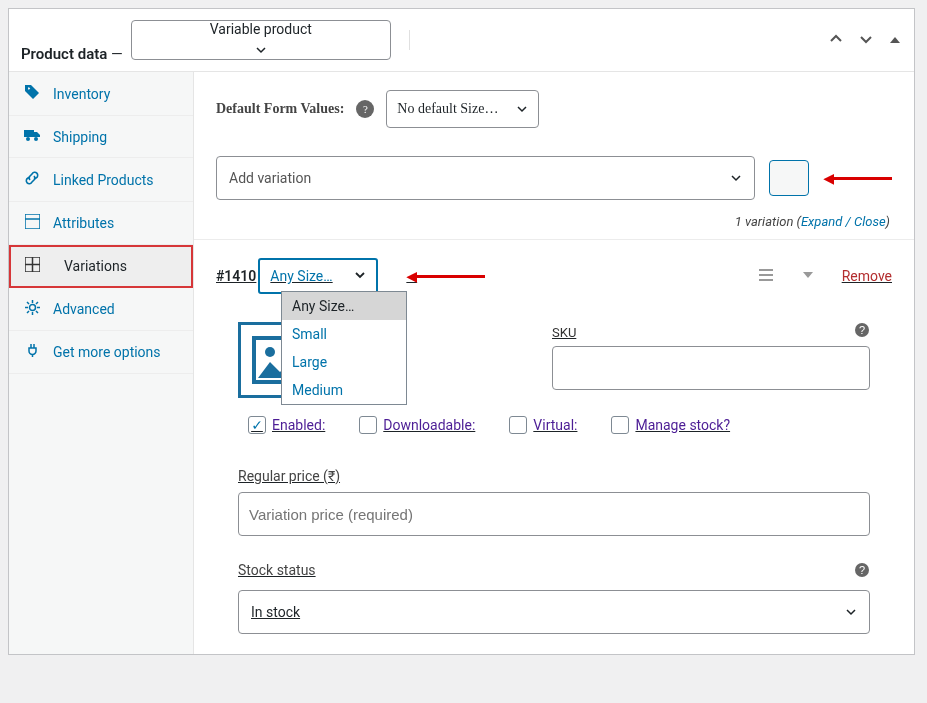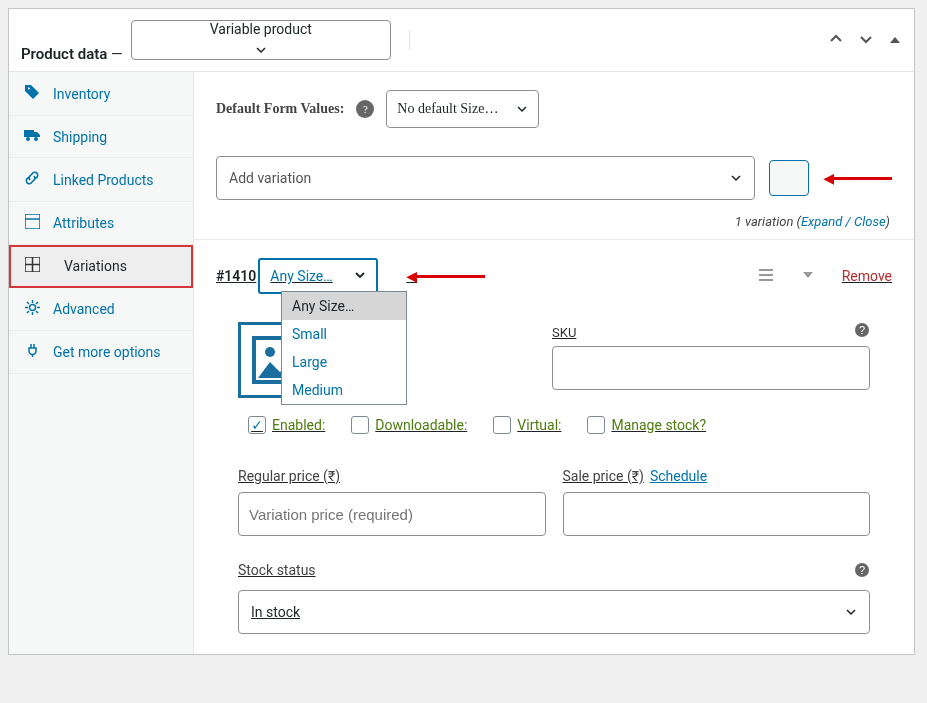--- a/index.html
+++ b/index.html
@@ -50,21 +50,21 @@
   .size-dd .opt.sel { background:#d6d6d6; color:#1d2327; }
   
   .var-body { display:flex; gap:40px; padding:28px 22px 0; align-items:flex-start; }
   .img-ph { width:76px; height:76px; border:3px solid #1a6e9e; display:flex; align-items:center; justify-content:center; }
   .img-ph svg { fill:#1a6e9e; }
   .sku-col { margin-left:auto; width:318px; }
   .field-label { font-size:13px; color:#333; padding-bottom:4px; display:flex; justify-content:space-between; align-items:center; }
   .field-help { color:#666; font-size:16px; }
   .text-input { width:100%; height:44px; border:1px solid #8c8f94; border-radius:4px; padding:0 10px; font-size:15px; }
   
-  .check-row { display:flex; gap:26px; padding:18px 30px 8px 32px; align-items:center; color:#4d7c0f; }
+  .check-row { display:flex; gap:34px; padding:18px 30px 8px 32px; align-items:center; color:#4c1d95; }
   .chk { width:18px; height:18px; border:1px solid #7e8993; border-radius:3px; display:inline-flex; align-items:center; justify-content:center; margin-right:6px; color:#0073aa; font-size:14px; }
   .chk.checked::before { content:"✓"; }
   .chk-label { display:inline-flex; align-items:center; }
   
   .two-col { display:flex; gap:17px; padding:26px 22px 0; }
   .col { flex:1; }
   .col .lbl { color:#444; margin-bottom:8px; display:flex; gap:6px; align-items:center; }
   .schedule { color:#0073aa; text-decoration:underline; }
   .placeholder { color:#888; }
   
@@ -269,27 +269,20 @@
               <span class="chk"></span>
               <span>Manage stock?</span>
             </span>
         </div>
 
         <div class="two-col">
           <div class="col">
             <div class="lbl">Regular price (₹)</div>
             <input class="text-input placeholder" type="text" placeholder="Variation price (required)" style="">
           </div>
-          <div class="col">
-            <div class="lbl">
-              <span>Sale price (₹)</span>
-              <a href="#" class="schedule">Schedule</a>
-            </div>
-            <input class="text-input" type="text" style="">
-          </div>
         </div>
 
         <div class="stock-row">
           <div class="stock-label">
             <span>Stock status</span>
             <span class="field-help">
               <svg width="16" height="16" viewBox="0 0 16 16">
                   <circle cx="8" cy="8" r="7" fill="#666"></circle>
                   <text x="8" y="12" text-anchor="middle" fill="#fff" font-size="11" font-family="Arial">?</text>
                 </svg>

